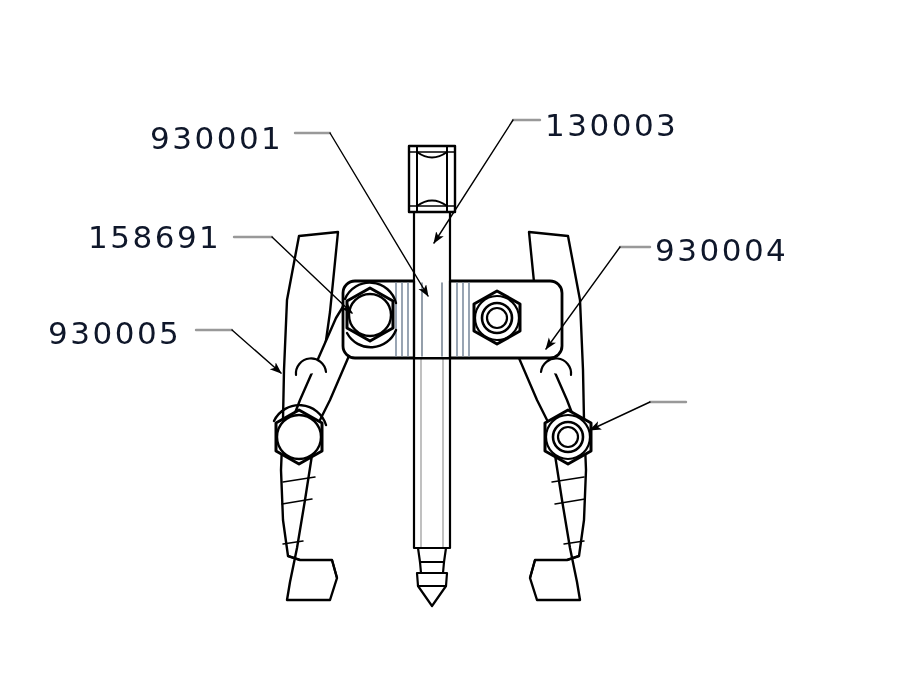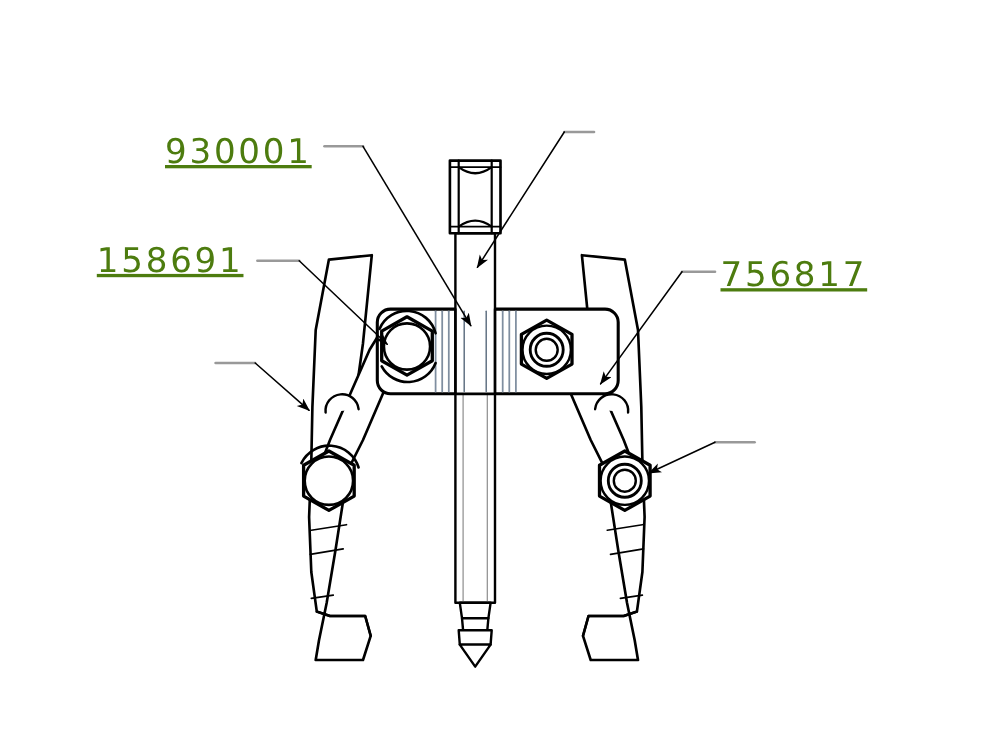--- a/index.html
+++ b/index.html
@@ -24,24 +24,23 @@
     top: 0;
     width: 899px;
     height: 685px;
   }
   .part-label {
     position: absolute;
     font-family: "DejaVu Sans", sans-serif;
     font-size: 31px;
     font-weight: 400;
     letter-spacing: 2.5px;
-    color: #4d7c0f;
+    color: #0f172a;
     white-space: nowrap;
     line-height: 1;
-    text-decoration: underline;
     -webkit-font-smoothing: antialiased;
   }
 </style>
 </head>
 <body>
 
 <div id="canvas">
 
   <svg id="drawing" viewBox="0 0 899 685">
     <defs>
@@ -195,20 +194,22 @@
           <line x1="686" y1="402" x2="650" y2="402" stroke="#999999" stroke-width="2.4"></line>
           <line x1="650" y1="402" x2="590" y2="430" stroke="#000000" stroke-width="1.4" marker-end="url(#arrowhead)"></line>
         </g>
 
       </g>
     </g>
   </svg>
 
   <div class="part-label" style="left:150px; top:123px;">930001</div>
 
+  <div class="part-label" style="left:545px; top:110px;">130003</div>
 
   <div class="part-label" style="left:88px; top:222px;">158691</div>
 
-  <div class="part-label" style="left:655px; top:235px;">756817</div>
-
+  <div class="part-label" style="left:655px; top:235px;">930004</div>
+
+  <div class="part-label" style="left:48px; top:318px;">930005</div>
 
 
 </div>
 
 </body></html>

